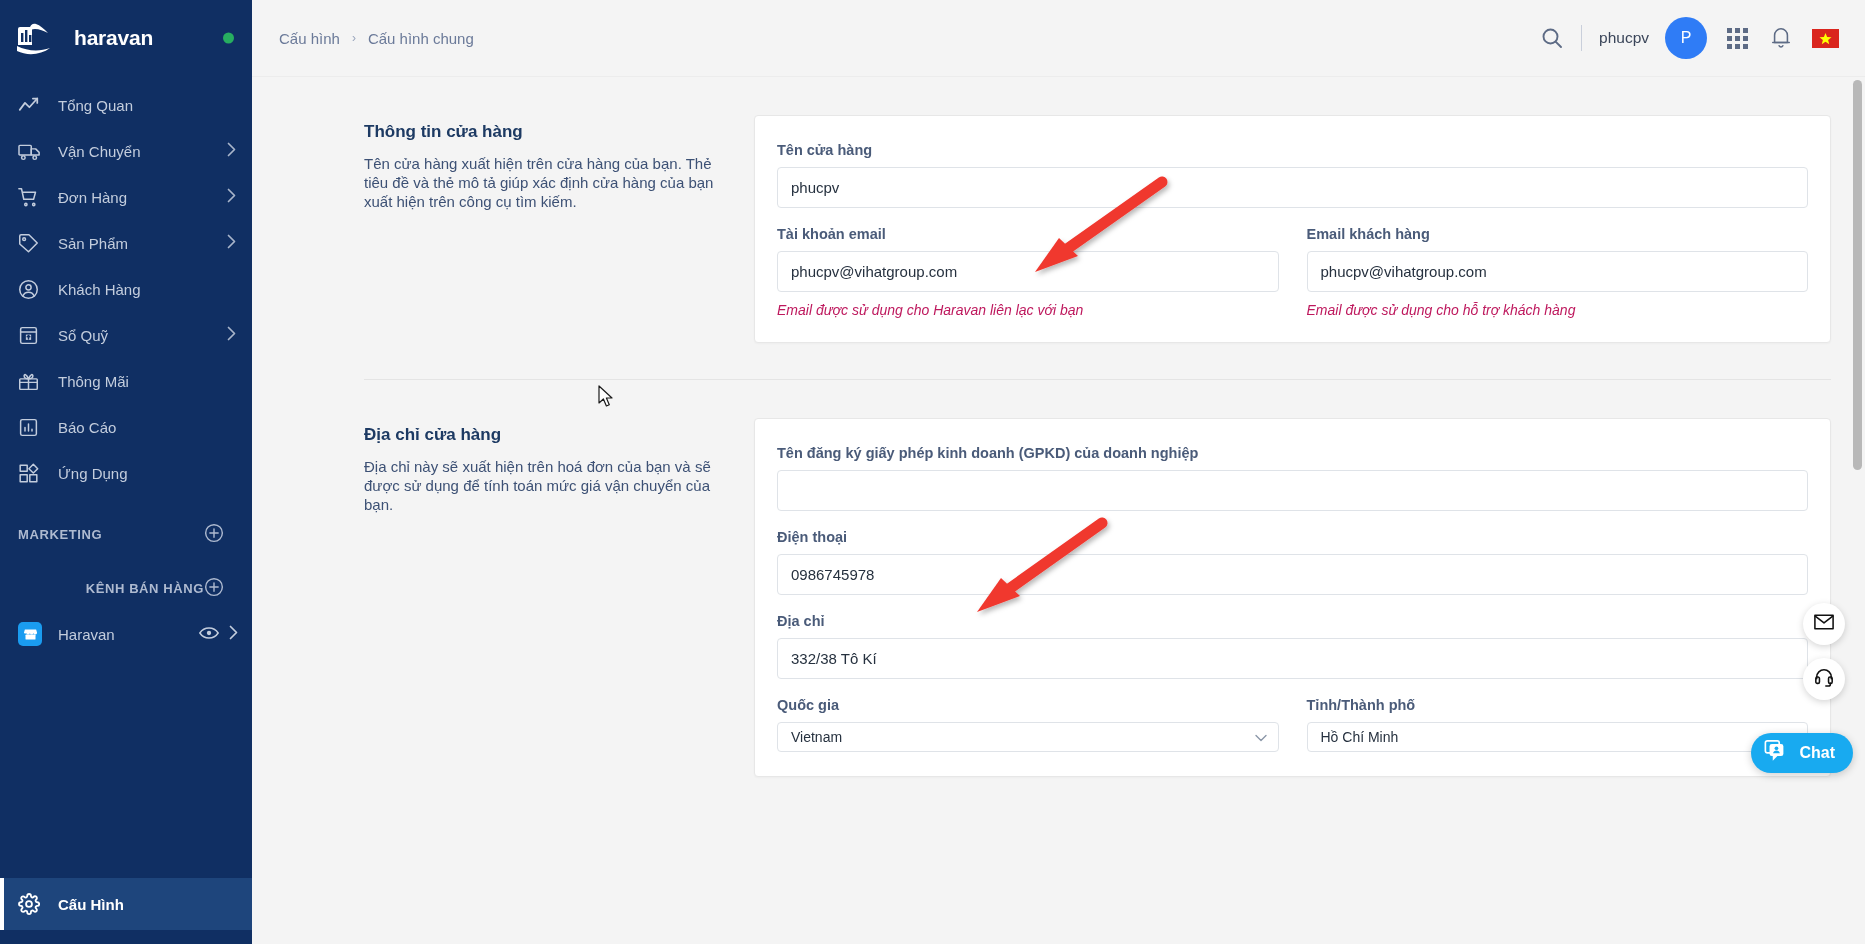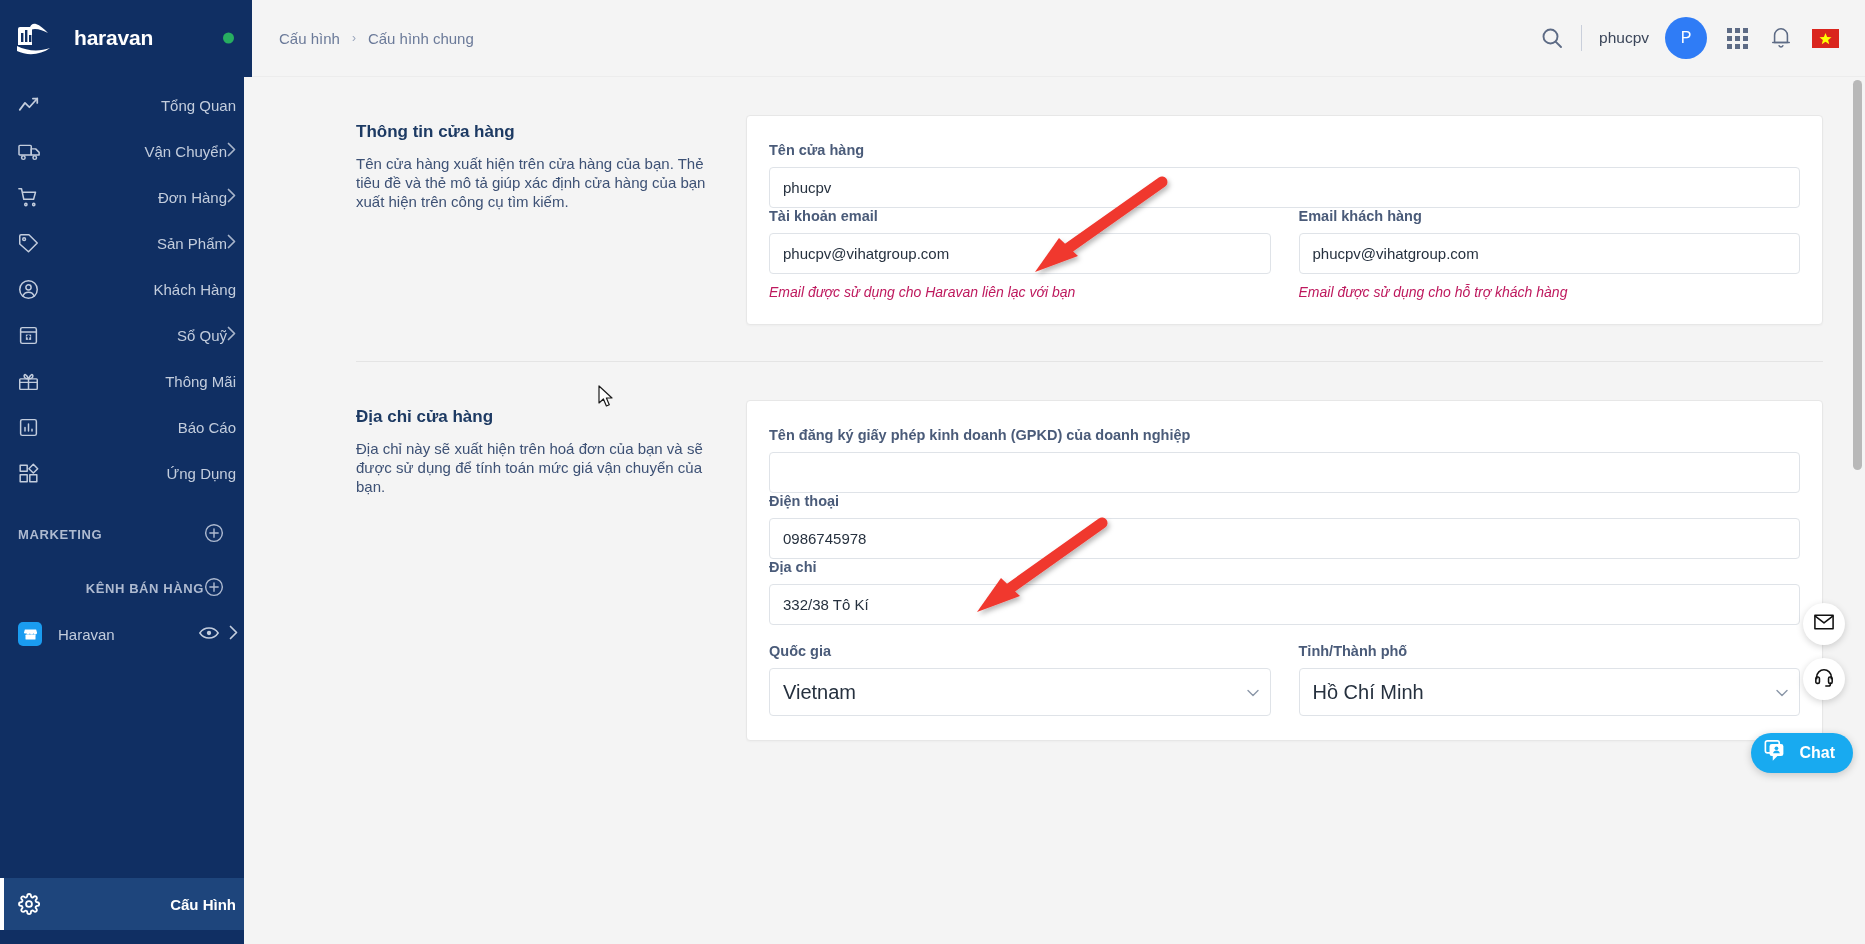--- a/index.html
+++ b/index.html
@@ -31,21 +31,21 @@
   .brand-dot {
     position: absolute; right: 18px; top: 50%;
     transform: translateY(-50%);
     width: 11px; height: 11px; border-radius: 50%;
     background: #27ae60;
   }
   .nav { flex: 1 1 auto; padding-top: 6px; }
   .nav-item {
     height: 46px; display: flex; align-items: center;
     padding: 0 16px 0 18px; cursor: pointer;
-    color: #c3cddd; font-size: 15px; text-align: right;
+    color: #c3cddd; font-size: 15px;
   }
   .nav-item .ico { width: 26px; height: 22px; flex: none; margin-right: 14px; display:flex; align-items:center; }
   .nav-item .lbl { flex: 1 1 auto; }
   .nav-item .chev { opacity: .85; }
   .nav-item.active { background: #1e457c; color: #fff; font-weight: bold; border-left: 4px solid #ffffff; padding-left: 14px; }
   .group-head {
     height: 48px; display: flex; align-items: center;
     padding: 0 28px 0 18px; font-size: 13px; font-weight: bold;
     letter-spacing: .6px; color: #aebad0;
   }
@@ -89,50 +89,50 @@
   }
   .grid-icon { display: grid; grid-template-columns: repeat(3, 5px); gap: 3px; margin-right: 22px; cursor: pointer; }
   .grid-icon i { width: 5px; height: 5px; background: #5d6b85; display: block; }
   .flagbtn {
     width: 27px; height: 19px; background: #da251d; margin-left: 20px;
     display: flex; align-items: center; justify-content: center; cursor: pointer;
   }
 
   
   .content {
-    position: absolute; left: 244px; top: 77px;
+    position: absolute; left: 252px; top: 77px;
     width: 1613px; height: 867px;
     background: #f4f4f4; overflow: hidden;
   }
   .section { display: flex; padding: 0 34px 0 112px; }
   .sec-left { width: 390px; flex: none; padding-top: 45px; padding-right: 40px; }
   .sec-title { font-size: 17px; font-weight: bold; color: #1d3a63; margin-bottom: 12px; }
   .sec-desc { font-size: 15px; line-height: 19px; color: #3d5175; }
   .card {
     flex: 1 1 auto; background: #fff; border: 1px solid #e7e7e7;
     border-radius: 4px; padding: 26px 22px 24px 22px;
     margin-top: 38px; box-shadow: 0 1px 2px rgba(0,0,0,.03);
   }
-  .fld { }
+  .fld { margin-bottom: 18px; }
   .fld:last-child { margin-bottom: 0; }
   .flabel { font-size: 14.5px; font-weight: bold; color: #4a5b79; margin-bottom: 9px; display: block; }
   .finput {
     width: 100%; height: 41px; border: 1px solid #dfe3e8;
     border-radius: 4px; padding: 0 13px; font-size: 15px;
     color: #26313f; background: #fff;
     font-family: "Liberation Sans", sans-serif;
   }
   .finput::placeholder { color: #9aa3af; }
   .fhelp { font-size: 14px; color: #be185d; font-style: italic; margin-top: 10px; }
   .row2 { display: flex; gap: 28px; }
   .row2 > .fld { flex: 1 1 0; margin-bottom: 0; }
   .fselect-wrap { position: relative; }
   .fselect {
-    width: 100%; height: 48px; border: 1px solid #dfe3e8;
-    border-radius: 4px; padding: 0 30px 0 13px; font-size: 20px;
+    width: 100%; height: 30px; border: 1px solid #dfe3e8;
+    border-radius: 4px; padding: 0 30px 0 13px; font-size: 14px;
     color: #26313f; background: #fff; appearance: none;
     font-family: "Liberation Sans", sans-serif; cursor: pointer;
   }
   .fselect-wrap .caret {
     position: absolute; right: 12px; top: 50%; transform: translateY(-50%);
     pointer-events: none; color: #8b97a8;
   }
   .divider { height: 1px; background: #e4e4e4; margin: 36px 34px 0 112px; }
 
   

